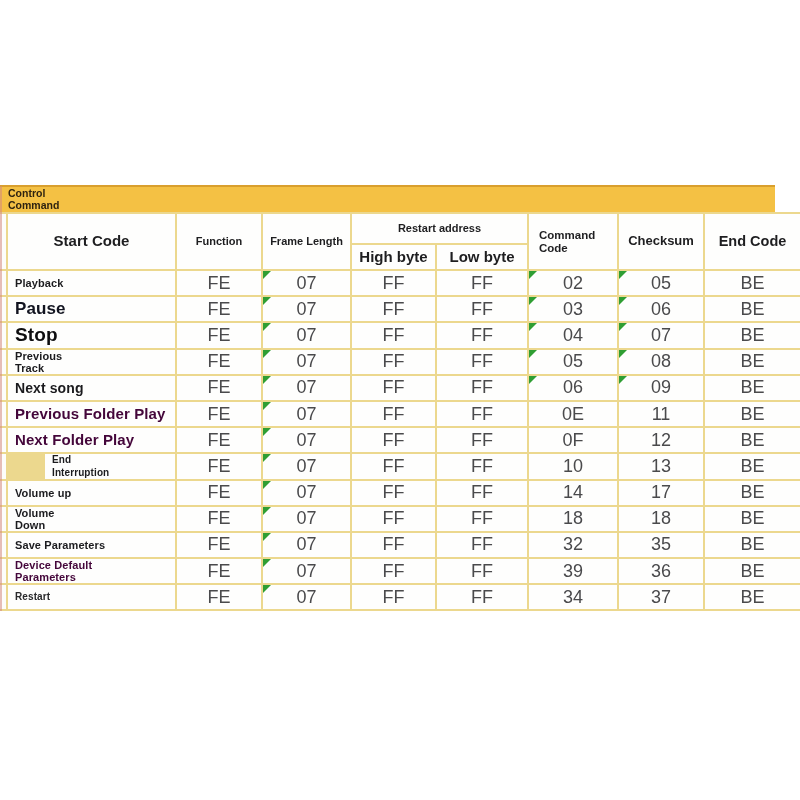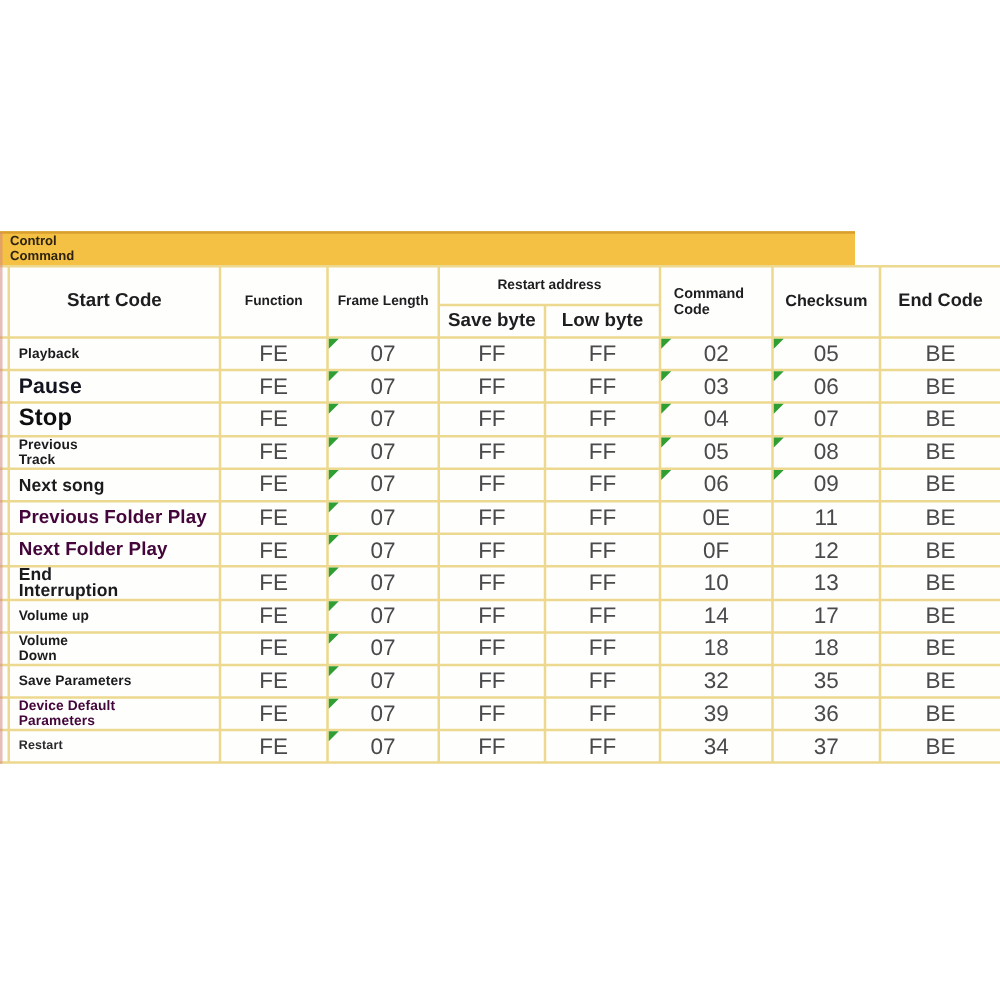--- a/index.html
+++ b/index.html
@@ -15,21 +15,21 @@
     position: relative;
     width: 800px;
     height: 800px;
     background: #ffffff;
   }
   
   .band {
     position: absolute;
     left: 0;
     top: 185px;
-    width: 684px;
+    width: 775px;
     height: 27px;
     background: #F4C144;
     border-top: 2px solid #D99F2E;
     box-sizing: border-box;
   }
   .band-text {
     padding: 1px 0 0 8px;
     font-size: 10.5px;
     font-weight: 700;
     line-height: 11.5px;
@@ -91,21 +91,21 @@
     justify-content: flex-start;
     padding-left: 7px;
     font-weight: 700;
     color: #1B1B1E;
     white-space: pre-line;
     line-height: 12px;
     letter-spacing: 0.1px;
   }
   .fs10 { font-size: 10px; font-weight: 600; color: #2A2A2C; }
   .fs11 { font-size: 11px; }
-  .fs12 { font-size: 14px; line-height: 13px; }
+  .fs12 { font-size: 10px; line-height: 13px; margin-left: 37px; }
   .fs14 { font-size: 14px; }
   .fs15 { font-size: 15px; }
   .fs17 { font-size: 17px; color: #121420; }
   .fs19 { font-size: 19px; color: #0E0E10; }
   .purple { color: #44063A; }
   
   .val {
     font-size: 18px;
     font-weight: 400;
     color: #4A4A4C;
@@ -136,21 +136,21 @@
 
     <div class="cell gutter span2r"></div>
     <div class="cell hdr hdr-lg span2r">Start Code</div>
     <div class="cell hdr hdr-sm span2r">Function</div>
     <div class="cell hdr hdr-sm span2r">Frame Length</div>
     <div class="cell hdr hdr-sm span2c">Restart address</div>
     <div class="cell hdr hdr-sm hdr-left span2r" style="font-size:11.5px;">Command
 Code</div>
     <div class="cell hdr hdr-md span2r">Checksum</div>
     <div class="cell hdr hdr-end span2r">End Code</div>
-    <div class="cell hdr hdr-lg">Save byte</div>
+    <div class="cell hdr hdr-lg">High byte</div>
     <div class="cell hdr hdr-lg">Low byte</div>
 
   <div class="cell gutter"></div>
       <div class="cell func fs11">Playback</div>
       <div class="cell val">
         <span>FE</span>
       </div>
       <div class="cell val">
         <span class="flag"></span>
         <span>07</span>

